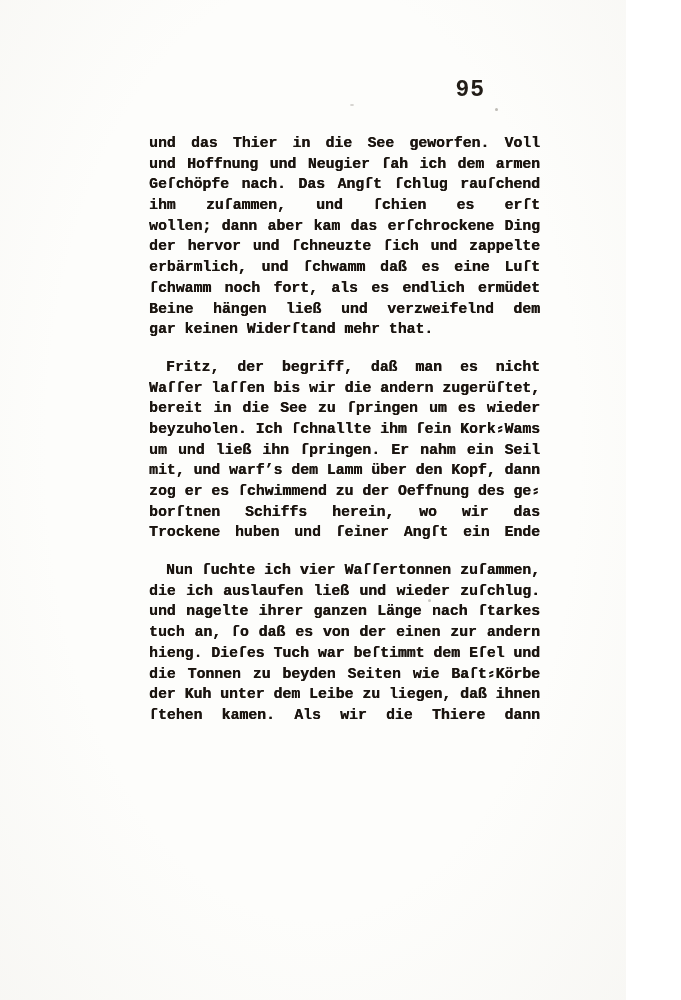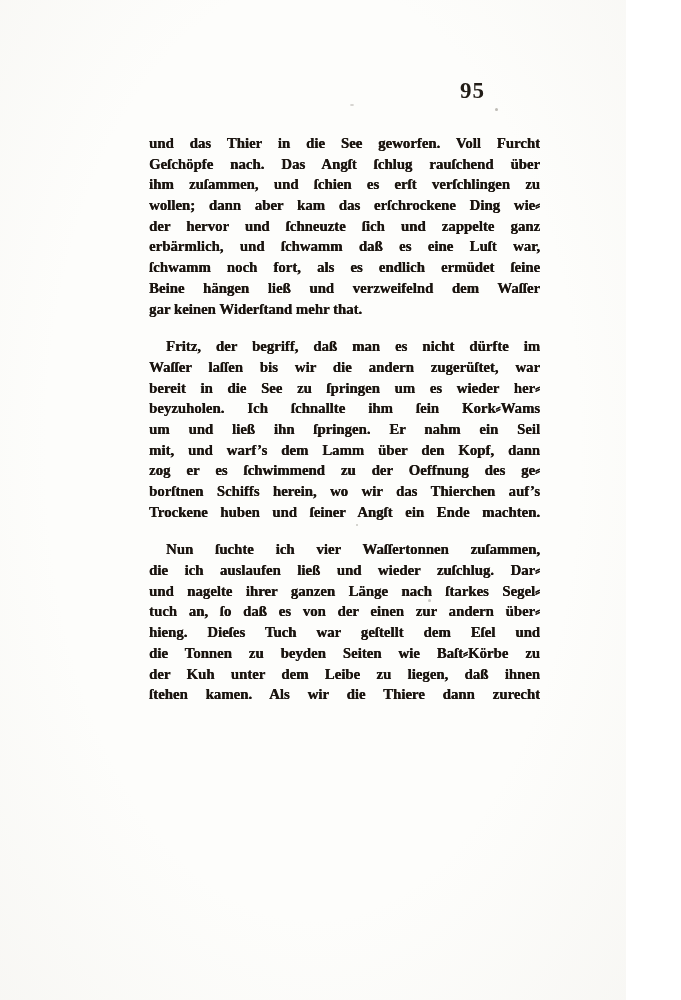--- a/index.html
+++ b/index.html
@@ -11,21 +11,21 @@
     height: 1000px;
     background: #ffffff;
     overflow: hidden;
   }
   .page {
     position: relative;
     width: 626px;
     height: 1000px;
     background: #fdfdfb;
     background-image: radial-gradient(ellipse at 50% 45%, rgba(255,255,255,0) 60%, rgba(210,205,195,0.12) 100%);
-    font-family: Liberation Serif, serif;
+    font-family: Liberation Mono, monospace;
     color: #1b1510;
     overflow: hidden;
   }
   .page-number {
     position: absolute;
     top: 79px;
     right: 141px;
     font-size: 23px;
     line-height: 1;
     font-weight: 700;
@@ -69,20 +69,21 @@
 </style>
 </head>
 <body>
 
 <div class="page">
   <div class="page-number">95</div>
 
   <div class="text-block" id="text-block">
       <div class="para">
         <div class="line">und das Thier in die See geworfen. Voll Furcht</div>
+        <div class="line">und Hoffnung und Neugier ſah ich dem armen</div>
         <div class="line">Geſchöpfe nach. Das Angſt ſchlug rauſchend über</div>
         <div class="line">ihm zuſammen, und ſchien es erſt verſchlingen zu</div>
         <div class="line">wollen; dann aber kam das erſchrockene Ding wie⸗</div>
         <div class="line">der hervor und ſchneuzte ſich und zappelte ganz</div>
         <div class="line">erbärmlich, und ſchwamm daß es eine Luſt war,</div>
         <div class="line">ſchwamm noch fort, als es endlich ermüdet ſeine</div>
         <div class="line">Beine hängen ließ und verzweifelnd dem Waſſer</div>
         <div class="line end">gar keinen Widerſtand mehr that.</div>
       </div>
       <div class="para indent">
@@ -94,21 +95,21 @@
         <div class="line">mit, und warf’s dem Lamm über den Kopf, dann</div>
         <div class="line">zog er es ſchwimmend zu der Oeffnung des ge⸗</div>
         <div class="line">borſtnen Schiffs herein, wo wir das Thierchen auf’s</div>
         <div class="line">Trockene huben und ſeiner Angſt ein Ende machten.</div>
       </div>
       <div class="para indent">
         <div class="line">Nun ſuchte ich vier Waſſertonnen zuſammen,</div>
         <div class="line">die ich auslaufen ließ und wieder zuſchlug. Dar⸗</div>
         <div class="line">und nagelte ihrer ganzen Länge nach ſtarkes Segel⸗</div>
         <div class="line">tuch an, ſo daß es von der einen zur andern über⸗</div>
-        <div class="line">hieng. Dieſes Tuch war geſtellt dem Eſel und</div>
+        <div class="line">hieng. Dieſes Tuch war beſtimmt dem Eſel und</div>
         <div class="line">die Tonnen zu beyden Seiten wie Baſt⸗Körbe zu</div>
         <div class="line">der Kuh unter dem Leibe zu liegen, daß ihnen</div>
         <div class="line">ſtehen kamen. Als wir die Thiere dann zurecht</div>
       </div>
     </div>
 
   <div class="speck s1"></div>
   <div class="speck s2"></div>
   <div class="speck s3"></div>
   <div class="speck s4"></div>

